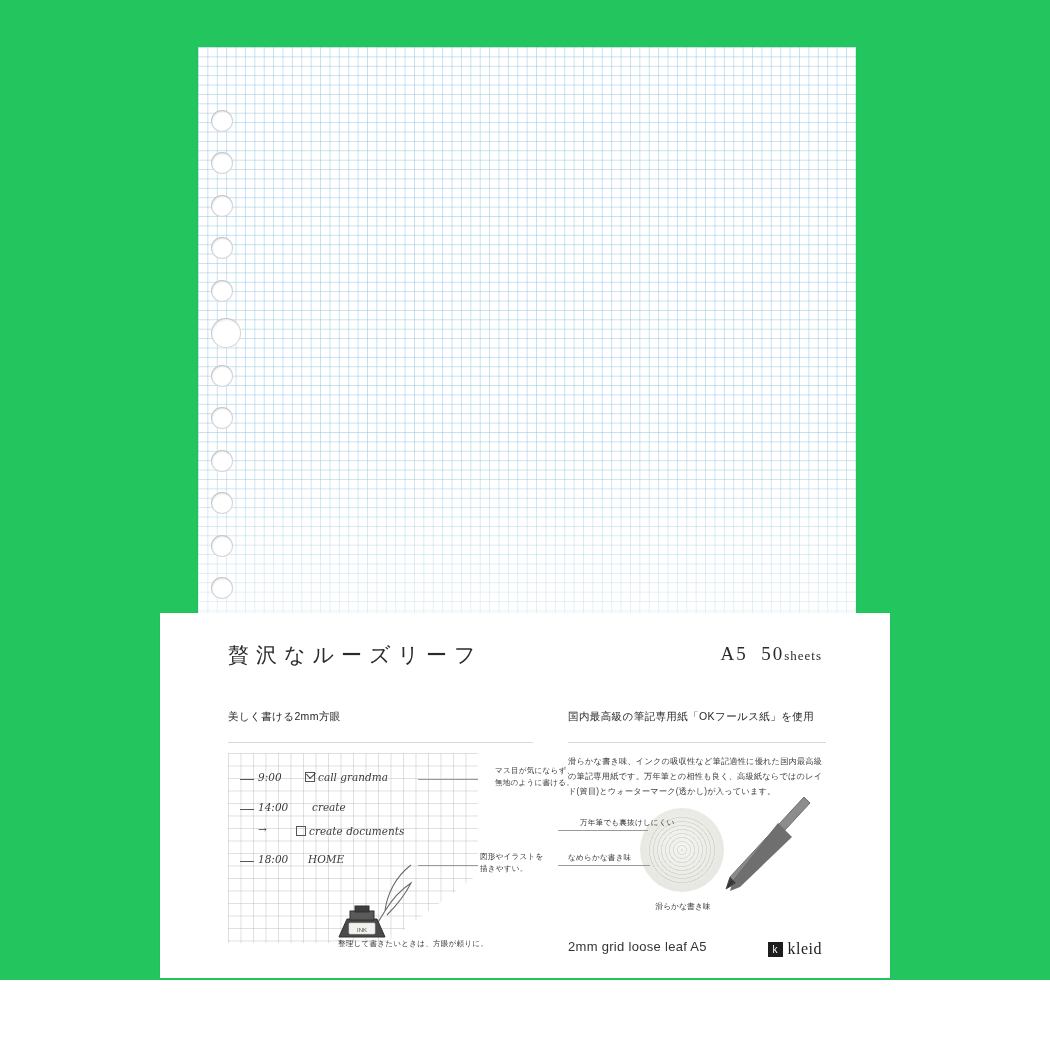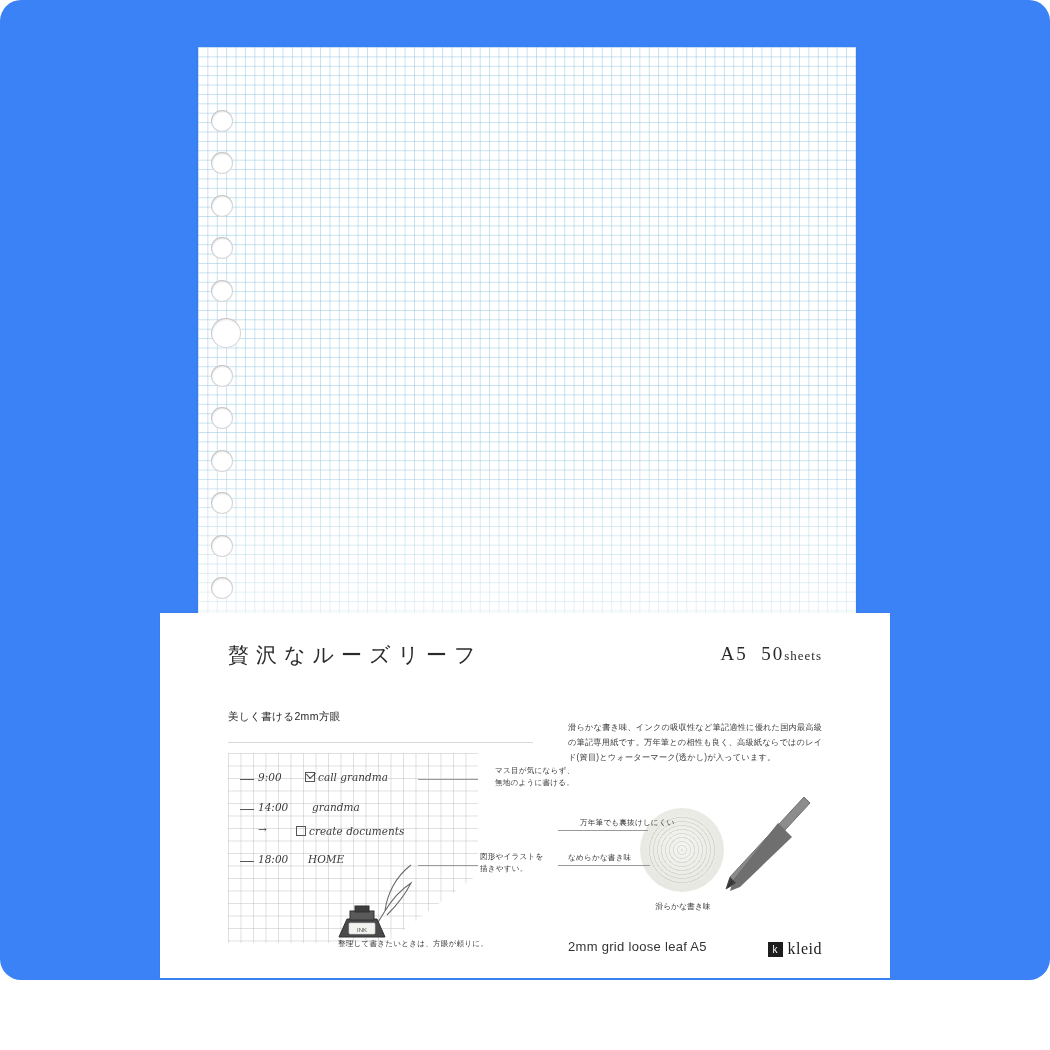--- a/index.html
+++ b/index.html
@@ -15,22 +15,21 @@
     position: relative;
     overflow: hidden;
   }
 
   
   #stage {
     position: absolute;
     left: 0; top: 0;
     width: 1050px;
     height: 980px;
-    background: #3b82f6;
-    border-radius: 21px;
+    background: #22c55e;
   }
 
   
   #sheet {
     position: absolute;
     left: 198px;
     top: 47px;
     width: 658px;
     height: 568px;
     background-color: #ffffff;
@@ -289,21 +288,21 @@
     <div id="mini-grid"></div>
 
     <div class="hw-line" style="left:80px; top:166px; width:14px;"></div>
     <div class="hw" style="left:98px; top:158px;">9:00</div>
     <div class="hw" style="left:145px; top:158px;">
       <span class="chk on"></span><span>call grandma</span>
     </div>
 
     <div class="hw-line" style="left:80px; top:196px; width:14px;"></div>
     <div class="hw" style="left:98px; top:188px;">14:00</div>
-    <div class="hw" style="left:152px; top:188px;">grandma</div>
+    <div class="hw" style="left:152px; top:188px;">create</div>
 
     <div class="hw" style="left:98px; top:210px;">→</div>
     <div class="hw" style="left:136px; top:212px;">
       <span class="chk"></span><span>create documents</span>
     </div>
 
     <div class="hw-line" style="left:80px; top:248px; width:14px;"></div>
     <div class="hw" style="left:98px; top:240px;">18:00</div>
     <div class="hw" style="left:148px; top:240px;">HOME</div>
 
@@ -323,20 +322,21 @@
     <div class="callout" style="left:335px; top:152px; width:95px; white-space:pre-line;"><span>マス目が気にならず、
 無地のように書ける。</span></div>
 
     <div class="leader" style="left:258px; top:252px; width:60px;"></div>
     <div class="callout" style="left:320px; top:238px; width:95px; white-space:pre-line;"><span>図形やイラストを
 描きやすい。</span></div>
 
     <div class="callout" style="left:178px; top:325px; width:220px;">整理して書きたいときは、方眼が頼りに。</div>
 
     <div class="col" id="col-right">
+      <div class="col-head">国内最高級の筆記専用紙「OKフールス紙」を使用</div>
       <div class="body-copy">滑らかな書き味、インクの吸収性など筆記適性に優れた国内最高級の筆記専用紙です。万年筆との相性も良く、高級紙ならではのレイド(簀目)とウォーターマーク(透かし)が入っています。</div>
     </div>
 
     <div id="wm-circle"></div>
     <div id="wm-caption">滑らかな書き味</div>
 
     <svg id="pen" viewBox="0 0 118 108">
       <path d="M112 6 L118 12 L44 92 L34 98 L38 86 Z" fill="#8c8c8c" stroke="#6f6f6f" stroke-width="1"></path>
       <path d="M86 32 L100 46 L48 96 L38 100 L41 89 Z" fill="#6f6f6f"></path>
       <path d="M44 92 L34 98 L38 86 Z" fill="#3e3e3e"></path>

